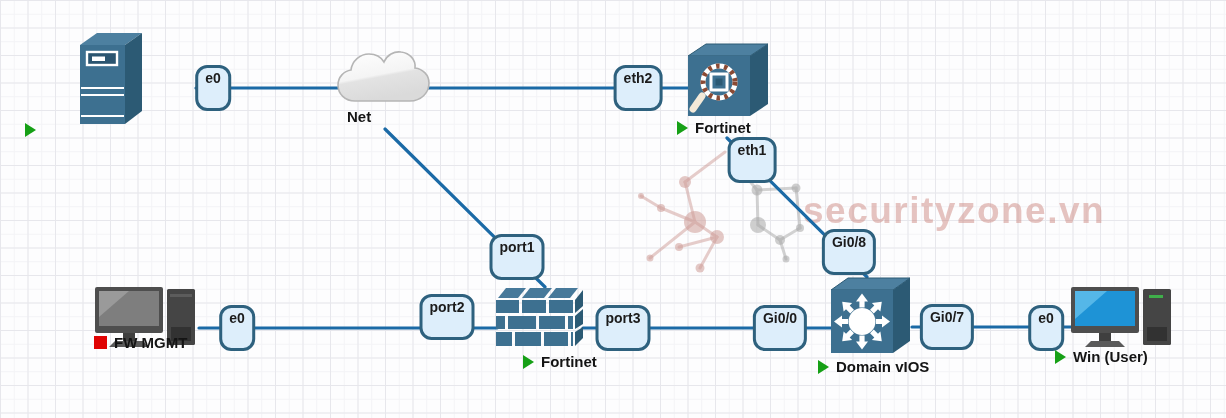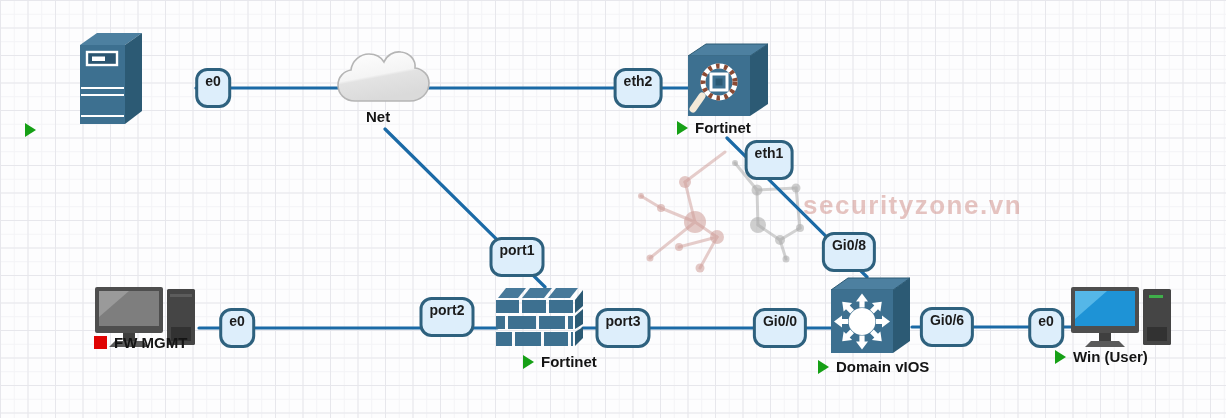--- a/index.html
+++ b/index.html
@@ -13,35 +13,35 @@
       linear-gradient(90deg,#e7e7ec 1px, transparent 1px),
       linear-gradient(#f3f3f6 1px, transparent 1px),
       linear-gradient(90deg,#f3f3f6 1px, transparent 1px);
     background-size:27.5px 27.5px,27.5px 27.5px,13.75px 13.75px,13.75px 13.75px;
   }
   .layer{position:absolute;left:0;top:0;}
   .node{position:absolute;z-index:3;}
   .port{
     position:absolute;z-index:4;transform:translate(-50%,-50%);
     background:#ddeefb;border:3px solid #2e617e;border-radius:12px;
-    padding:1px 7px 14px 7px;font-size:14px;font-weight:700;color:#1b1b1b;
+    padding:1px 7px 20px 7px;font-size:14px;font-weight:700;color:#1b1b1b;
     line-height:19px;white-space:nowrap;
   }
   .node-label{
     position:absolute;z-index:5;display:flex;align-items:center;gap:7px;
     font-size:15px;font-weight:700;color:#141414;white-space:nowrap;
   }
   .tri{
     width:0;height:0;border-left:11px solid #16a016;
     border-top:7px solid transparent;border-bottom:7px solid transparent;
   }
   .sq{width:13px;height:13px;background:#e00303;}
   #watermark{
     position:absolute;left:803px;top:190px;z-index:1;
-    font-size:26px;font-weight:700;letter-spacing:1.5px;
+    font-size:37px;font-weight:700;letter-spacing:1.5px;
     color:#c97f77;opacity:.45;
   }
 </style>
 </head>
 <body>
 
 <div id="canvas">
 
   <div id="watermark">securityzone.vn</div>
 
@@ -121,21 +121,21 @@
         <linearGradient id="cg" x1="0" y1="0" x2="0.35" y2="1">
           <stop offset="0" stop-color="#ffffff"></stop>
           <stop offset="0.55" stop-color="#f4f4f4"></stop>
           <stop offset="0.6" stop-color="#e3e3e3"></stop>
           <stop offset="1" stop-color="#dadada"></stop>
         </linearGradient>
       </defs>
       <path d="M19,52 C9,52 2,45 2,36 C2,28 8,22 15,21 C16,12 24,5 33,5 C39,5 45,8 48,13 C51,6 58,2 65,3 C74,4 80,11 79,19 C87,20 93,26 93,34 C93,44 85,52 74,52 Z" fill="url(#cg)" stroke="#b5b5b5" stroke-width="1.6"></path>
     </svg>
   </div>
-  <div class="node-label" style="left:366px;top:108px">
+  <div class="node-label" style="left:347px;top:108px">
     <span>Net</span>
   </div>
 
   <div class="node" style="left:688px;top:41px">
     <svg width="81" height="76" viewBox="0 0 81 76">
       <polygon points="0,15 18,3 80,3 62,15" fill="#4d80a0" stroke="#2c5a74" stroke-width="1"></polygon>
       <polygon points="62,15 80,3 80,63 62,75" fill="#2c5a74"></polygon>
       <rect x="0" y="15" width="62" height="60" fill="#3d7090"></rect>
       <line x1="14" y1="55" x2="5" y2="68" stroke="#f3e9d8" stroke-width="7" stroke-linecap="round"></line>
       <circle cx="31" cy="41" r="16" fill="none" stroke="#ffffff" stroke-width="5"></circle>
@@ -235,23 +235,23 @@
       <rect x="76" y="40" width="20" height="14" fill="#323232"></rect>
     </svg>
   </div>
   <div class="node-label" style="left:1055px;top:348px">
     <span class="tri"></span>
     <span>Win (User)</span>
   </div>
 
   <div class="port" style="left:213px;top:88px">e0</div>
   <div class="port" style="left:638px;top:88px">eth2</div>
-  <div class="port" style="left:769px;top:160px">eth1</div>
+  <div class="port" style="left:752px;top:160px">eth1</div>
   <div class="port" style="left:517px;top:257px">port1</div>
   <div class="port" style="left:237px;top:328px">e0</div>
   <div class="port" style="left:447px;top:317px">port2</div>
   <div class="port" style="left:623px;top:328px">port3</div>
   <div class="port" style="left:780px;top:328px">Gi0/0</div>
   <div class="port" style="left:849px;top:252px">Gi0/8</div>
-  <div class="port" style="left:947px;top:327px">Gi0/6</div>
+  <div class="port" style="left:947px;top:327px">Gi0/7</div>
   <div class="port" style="left:1046px;top:328px">e0</div>
 
 </div>
 
 </body></html>

